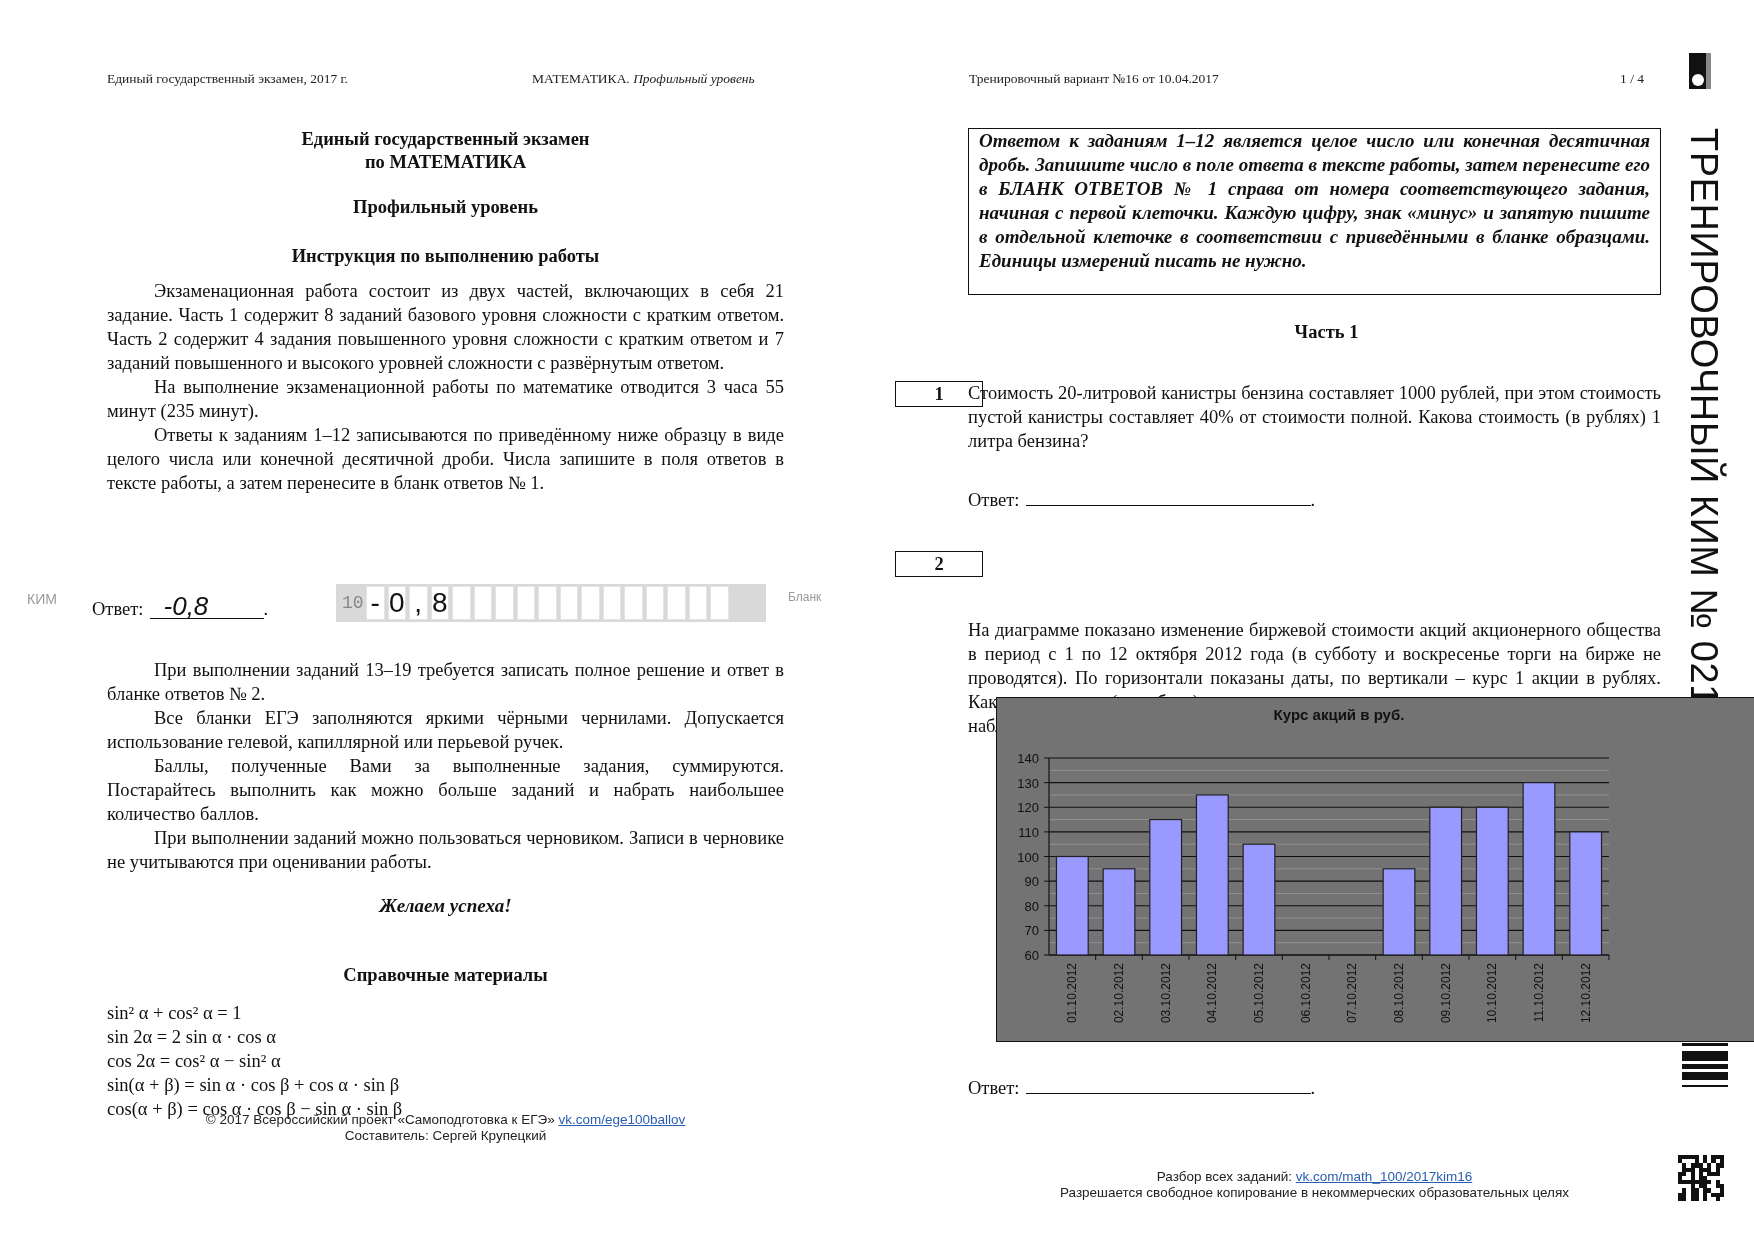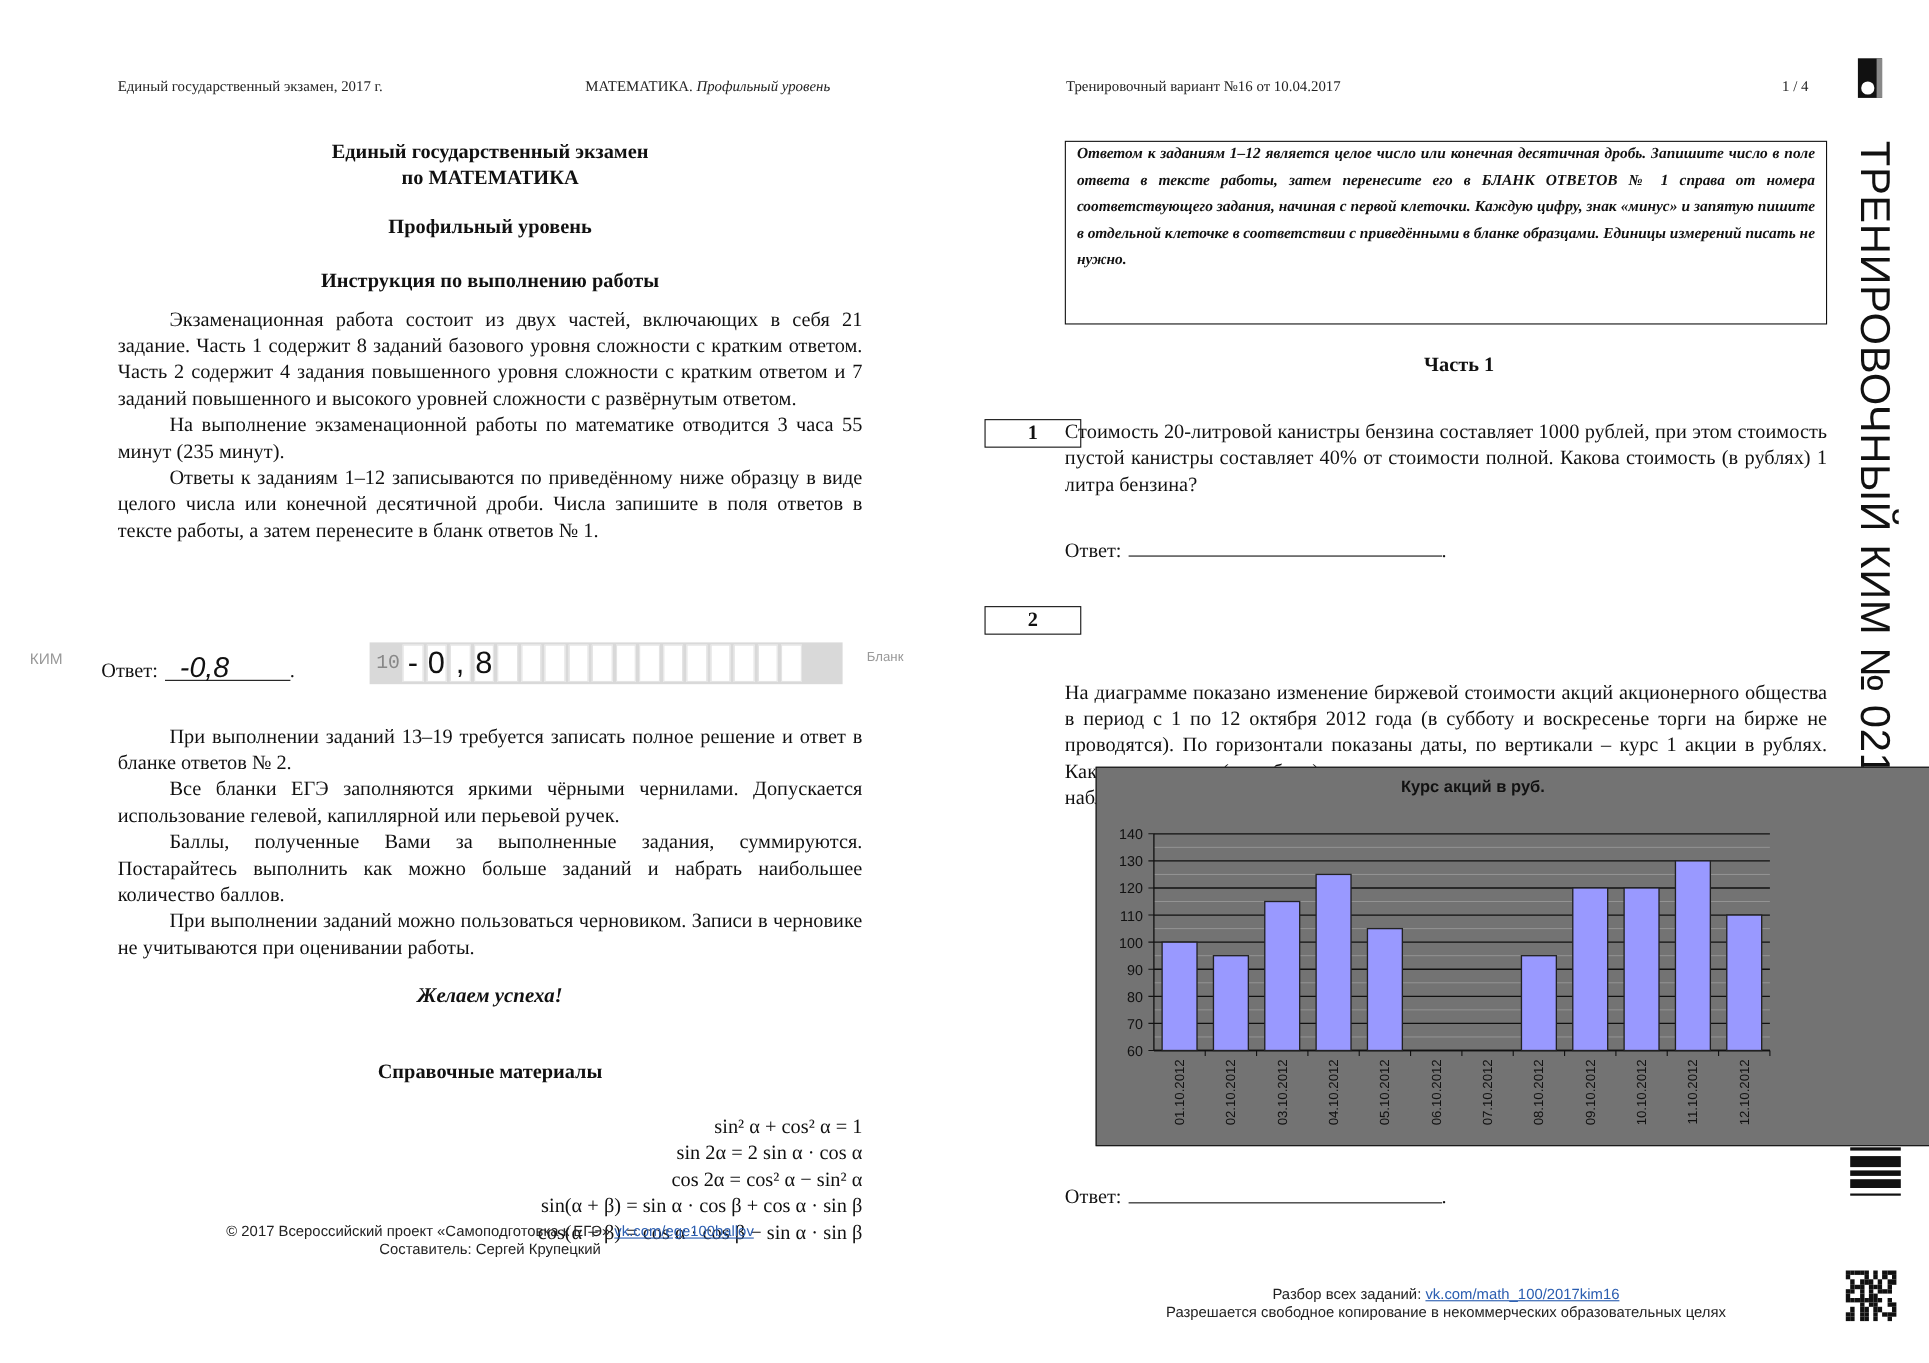--- a/index.html
+++ b/index.html
@@ -22,26 +22,26 @@
   .kim-label { position:absolute; left:27px; top:591px; font-family:"Liberation Sans", sans-serif; font-size:14px; color:#999; }
   .ans-sample { position:absolute; left:92px; top:594px; font-size:18.5px; }
   .ans-sample .val { display:inline-block; width:100px; border-bottom:1.5px solid #111; font-family:"Liberation Sans", sans-serif; font-style:italic; font-size:26px; line-height:24px; padding-left:14px; margin-left:6px; }
   .blank-strip { position:absolute; left:336px; top:584px; width:430px; height:38px; background:#d9d9d9; display:flex; align-items:stretch; padding:2px 0 2px 6px; box-sizing:border-box; }
   .blank-strip .id { font-family:Liberation Mono, monospace; font-size:18px; color:#888; width:24px; display:flex; align-items:center; }
   .cell { width:18.5px; margin-right:3px; background:#fff; border:1px solid #e4e4e4; box-sizing:border-box; font-family:"Liberation Sans", sans-serif; font-size:28px; line-height:32px; text-align:center; color:#111; }
   .blank-label { position:absolute; left:788px; top:590px; font-family:"Liberation Sans", sans-serif; font-size:12px; color:#999; }
 
   .wish { position:absolute; left:107px; top:895px; width:677px; text-align:center; font-weight:bold; font-style:italic; font-size:19px; }
   .ref-title { position:absolute; left:107px; top:965px; width:677px; text-align:center; font-weight:bold; font-size:18.5px; }
-  .formulas { position:absolute; left:107px; top:1001px; width:677px; text-align:right; font-size:18.5px; line-height:24px;margin-top:12px; }
+  .formulas { position:absolute; left:107px; top:1001px; width:677px; text-align:left; font-size:18.5px; line-height:24px; }
 
   .foot { position:absolute; font-family:"Liberation Sans", sans-serif; font-size:13.5px; color:#222; text-align:center; line-height:16px; }
   .foot a { color:#2a5db0; text-decoration:underline; }
 
-  .instr-box { position:absolute; left:968px; top:128px; width:693px; height:167px; border:1.5px solid #111; box-sizing:border-box; padding:0 10px 0 10px; font-size:14px; line-height:24px; font-style:italic; font-weight:bold; text-align:justify; }
+  .instr-box { position:absolute; left:968px; top:128px; width:693px; height:167px; border:1.5px solid #111; box-sizing:border-box; padding:0 10px 0 10px; font-size:19px; line-height:24px; font-style:italic; font-weight:bold; text-align:justify; }
   .part-title { position:absolute; left:980px; top:322px; width:693px; text-align:center; font-weight:bold; font-size:18.5px; }
   .tnum { position:absolute; left:895px; width:88px; height:26px; border:1.5px solid #111; box-sizing:border-box; text-align:center; font-weight:bold; font-size:18.5px; line-height:24px; }
   .task { position:absolute; left:968px; width:693px; font-size:18.5px; line-height:24px; text-align:justify; margin:0; }
   .answer-line { position:absolute; left:968px; font-size:18.5px; }
   .answer-line .ln { display:inline-block; width:285px; border-bottom:1.3px solid #111; height:18px; margin-left:6px; vertical-align:baseline; }
 
   .chart-frame { position:absolute; left:996px; top:697px; width:760px; height:345px; border:1.5px solid #111; box-sizing:border-box; background:#737373; }
   #chart { position:absolute; left:0; top:0; }
 </style>
 </head>

